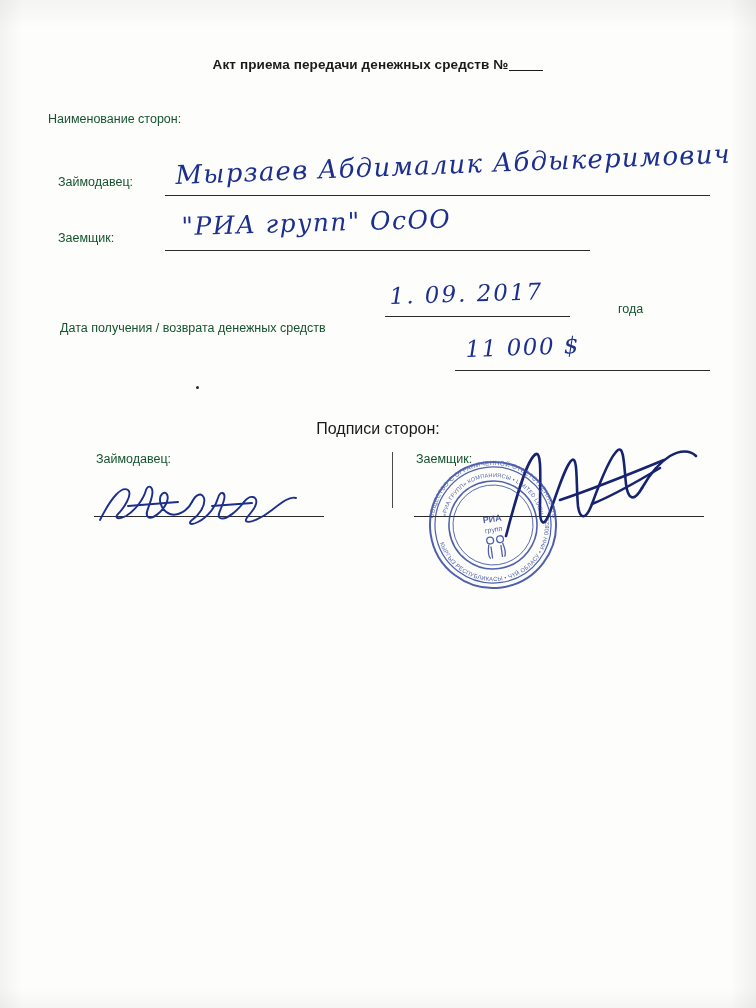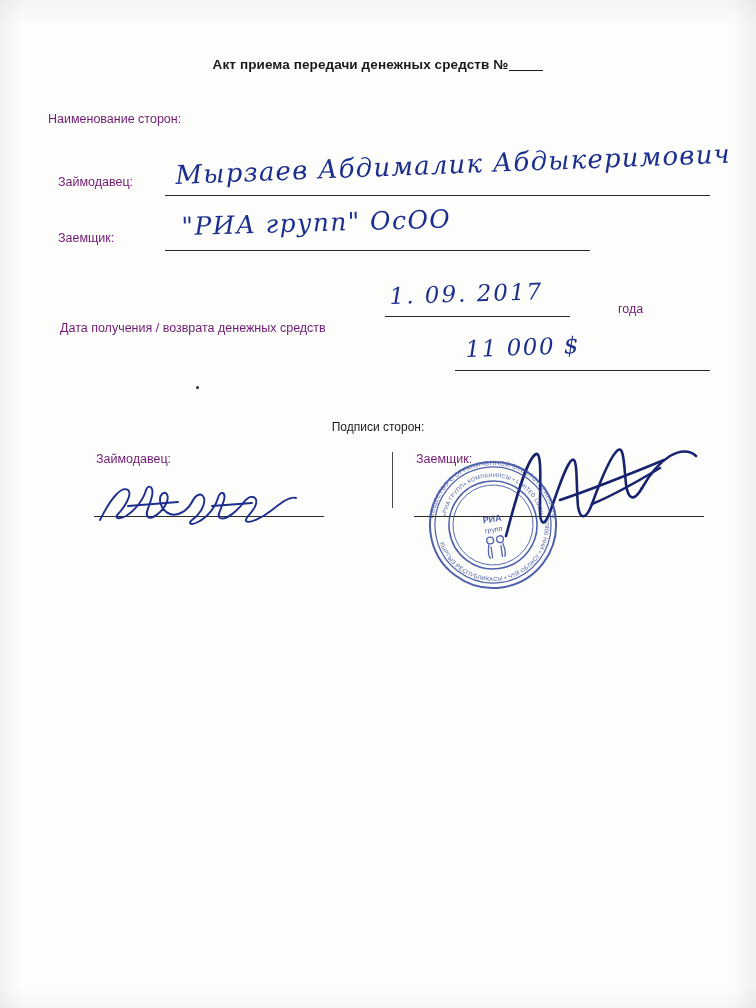--- a/index.html
+++ b/index.html
@@ -42,21 +42,21 @@
     display: inline-block;
     border-bottom: 1.5px solid #1a1a1a;
     width: 34px;
     height: 12px;
     vertical-align: -2px;
     margin-left: 1px;
   }
   .lbl {
     position: absolute;
     font-size: 12.5px;
-    color: #701a75;
+    color: #14532d;
     white-space: nowrap;
   }
   .rule {
     position: absolute;
     border-bottom: 1.3px solid #2b2b2b;
     height: 0;
   }
   
   .ink {
     position: absolute;
@@ -97,21 +97,21 @@
     letter-spacing: 1.5px;
     transform: rotate(-2deg);
     transform-origin: left bottom;
   }
   .sig-note {
     position: absolute;
     top: 420px;
     left: 0;
     width: 756px;
     text-align: center;
-    font-size: 12px;
+    font-size: 16px;
   }
   
   .sig-lender {
     position: absolute;
     left: 92px;
     top: 476px;
     width: 230px;
     height: 60px;
   }
   .sig-borrower {

